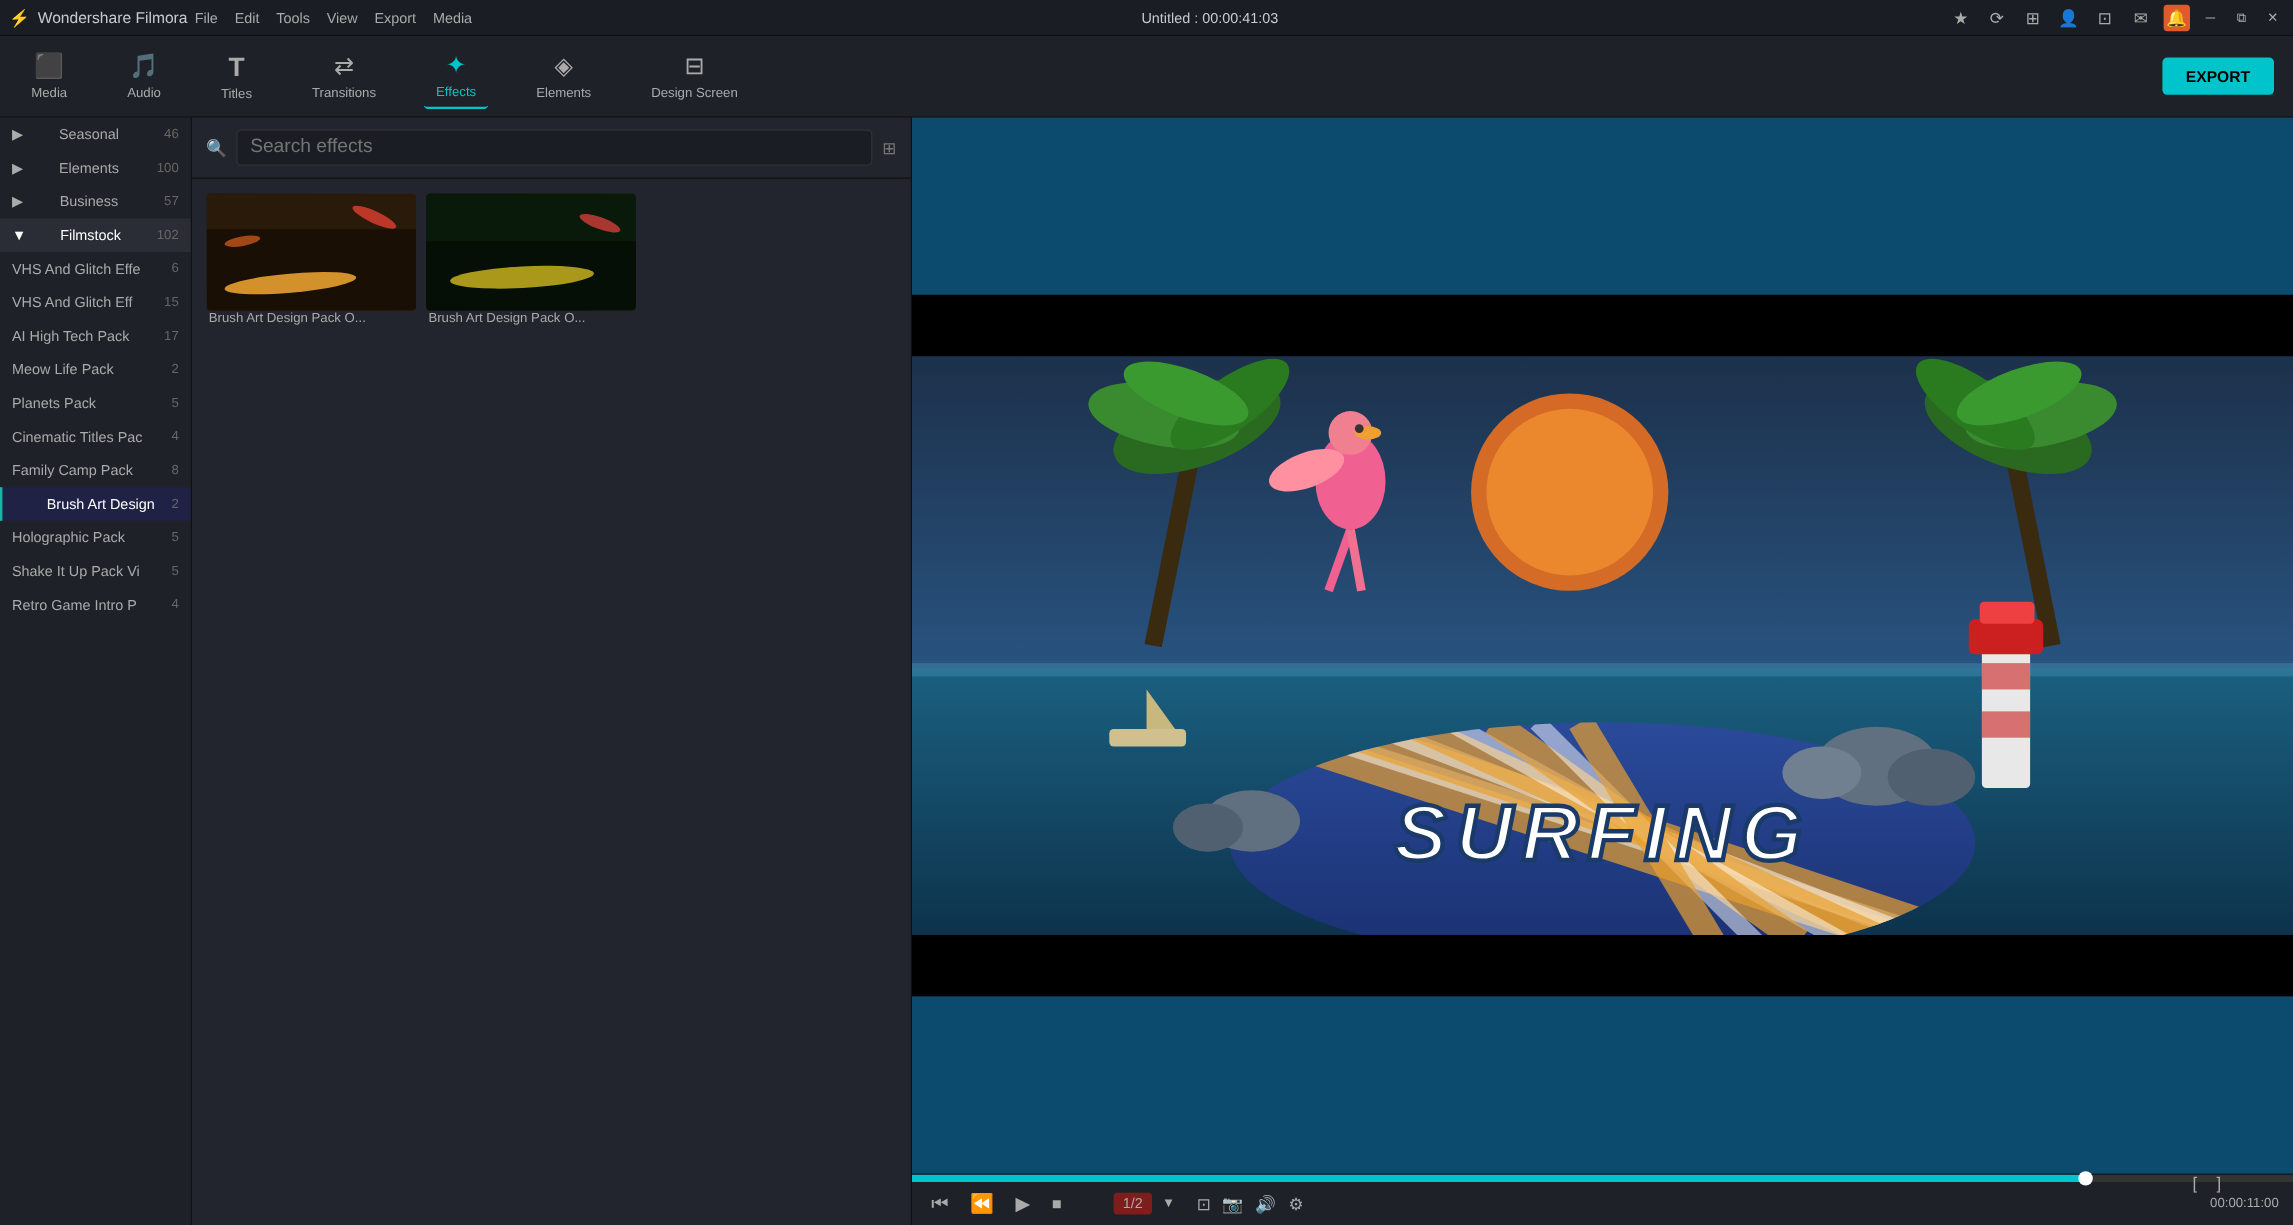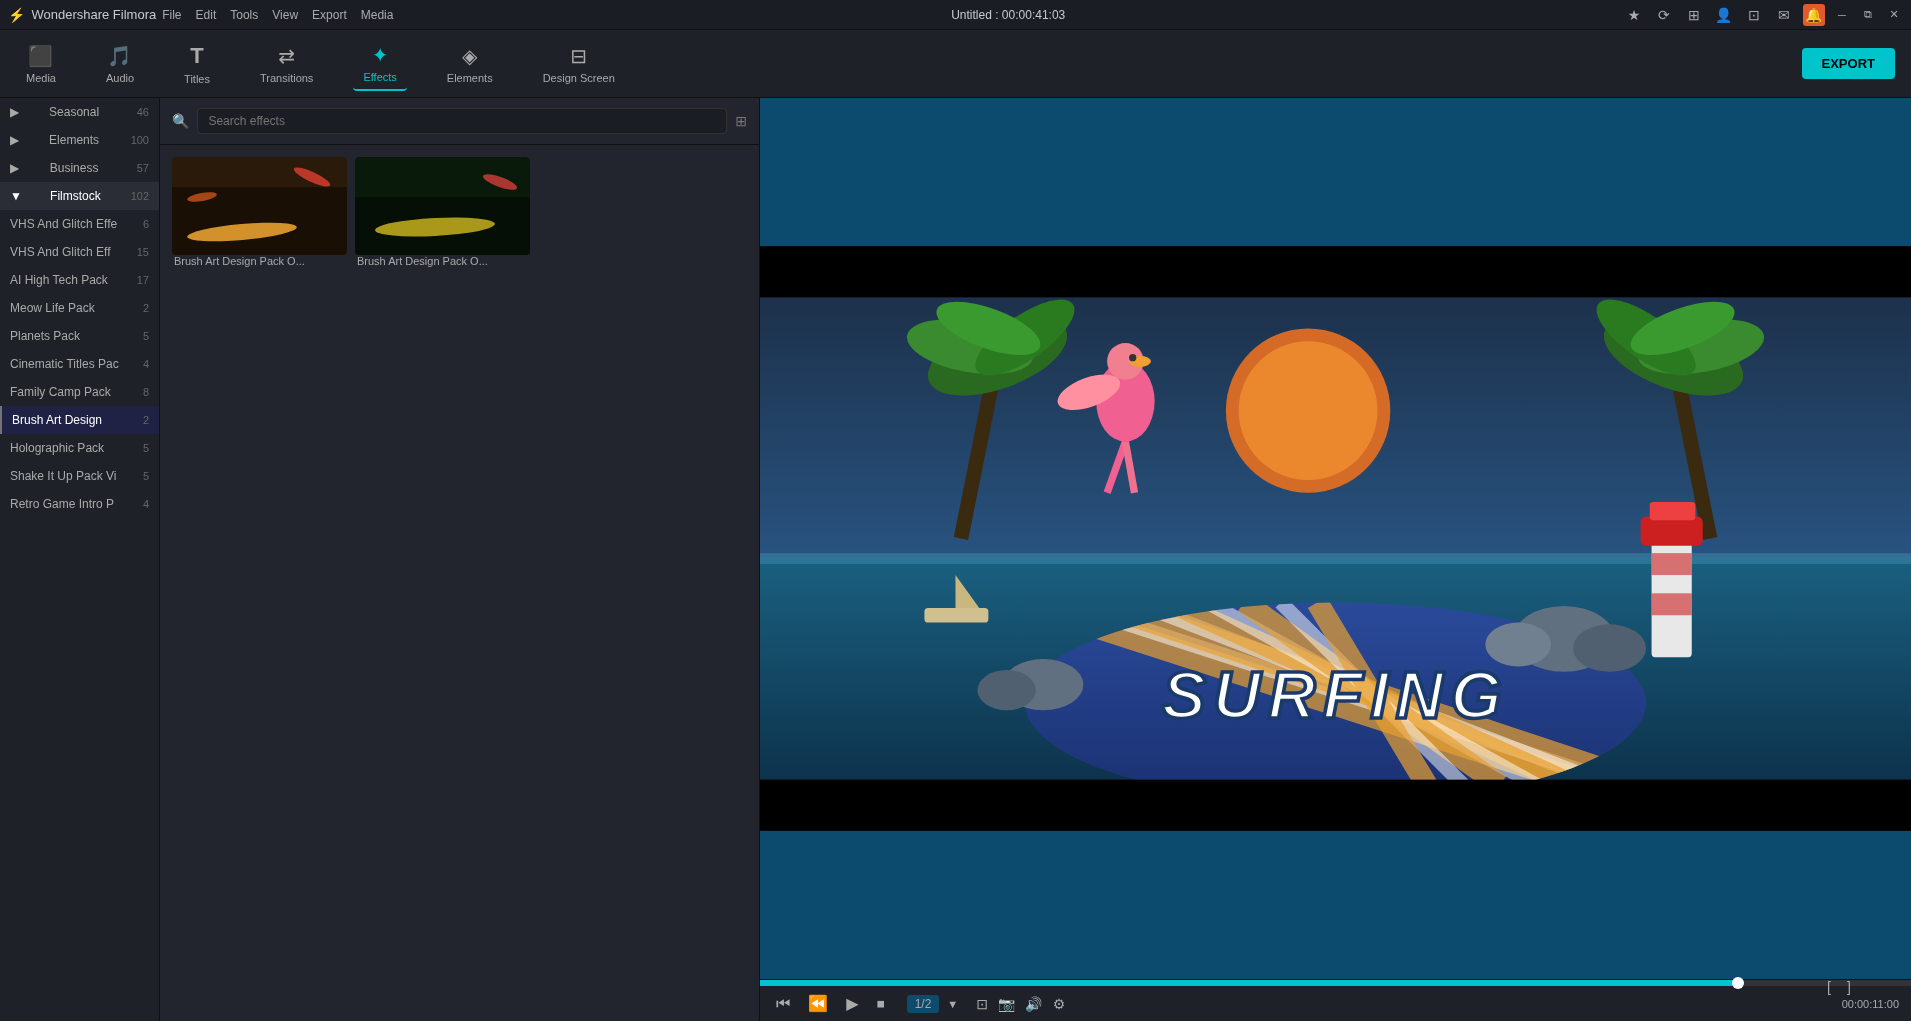--- a/index.html
+++ b/index.html
@@ -83,21 +83,21 @@
       justify-content: space-between;
       padding: 7px 10px;
       cursor: pointer;
       color: #aaa;
       font-size: 12px;
     }
     .category-item.active { background: #2a2d36; color: #fff; }
     .category-item.parent { font-weight: 500; }
     .category-item .count { color: #666; font-size: 11px; min-width: 20px; text-align: right; }
     .sub-item { }
-    .sub-item.selected { background: #252eff22; border-left: 2px solid #737373; color: #fff; }
+    .sub-item.selected { background: #252eff22; border-left: 2px solid #14b8a6; color: #fff; justify-content: flex-end; }
 
     
     .effects-panel {
       width: 600px;
       background: #22252e;
       border-right: 1px solid #111;
       flex-shrink: 0;
       display: flex;
       flex-direction: column;
     }
@@ -108,21 +108,21 @@
       gap: 8px;
       border-bottom: 1px solid #111;
     }
     .effects-search input {
       flex: 1;
       background: #1a1d23;
       border: 1px solid #333;
       color: #ccc;
       padding: 5px 10px;
       border-radius: 4px;
-      font-size: 12px;
+      font-size: 16px;
       outline: none;
     }
     .effects-search-icon { color: #777; font-size: 14px; }
     .effects-grid-icon { color: #777; font-size: 14px; cursor: pointer; }
     .effects-grid {
       display: flex;
       flex-wrap: wrap;
       gap: 8px;
       padding: 12px;
       overflow-y: auto;
@@ -185,21 +185,21 @@
     }
     .controls-row {
       display: flex;
       align-items: center;
       padding: 6px 12px;
       gap: 10px;
     }
     .ctrl-btn { color: #aaa; font-size: 16px; cursor: pointer; padding: 2px 4px; }
     .time-display { color: #aaa; font-size: 11px; margin-left: auto; }
     .controls-right { display: flex; align-items: center; gap: 8px; margin-left: 8px; }
-    .page-indicator { color: #aaa; font-size: 12px; background: #0c4a6e; padding: 2px 8px; border-radius: 3px; }
+    .page-indicator { color: #aaa; font-size: 12px; background: #7f1d1d; padding: 2px 8px; border-radius: 3px; margin-left: 21px; }
 
     .preview-main {
       display: flex;
       flex-direction: column;
       flex: 1;
     }
     .preview-video-area {
       flex: 1;
       background: #0c4a6e;
       position: relative;

